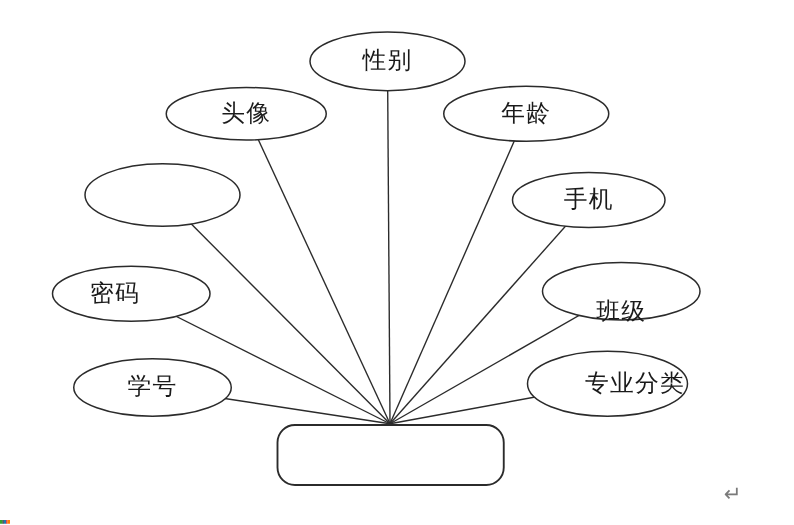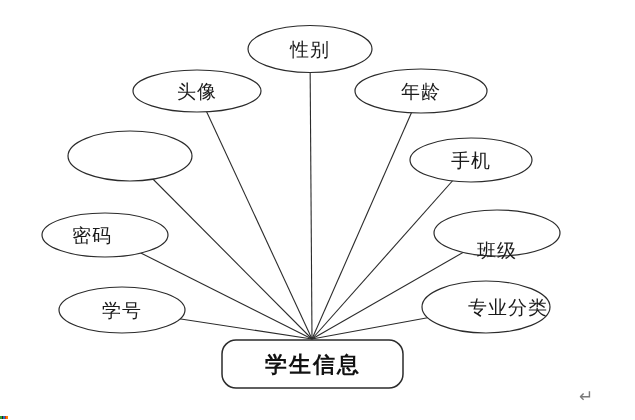--- a/index.html
+++ b/index.html
@@ -110,21 +110,20 @@
   <div class="node-label" style="left:471px; top:160px;text-align:right;">手机</div>
 
   <div class="node-label" style="left:92px; top:235px;">密码</div>
 
   <div class="node-label" style="left:497px; top:250px;">班级</div>
 
   <div class="node-label" style="left:122px; top:310px;">学号</div>
 
   <div class="node-label" style="left:508px; top:307px;">专业分类</div>
 
-  <div class="entity-label" style="left:313px; top:365px;">学生信息</div>
 
   <span class="return-mark">↵</span>
 
   <div class="corner-artifact">
     <span class="px-green"></span>
     <span class="px-dark"></span>
     <span class="px-blue"></span>
     <span class="px-red"></span>
     <span class="px-orange"></span>
   </div>

